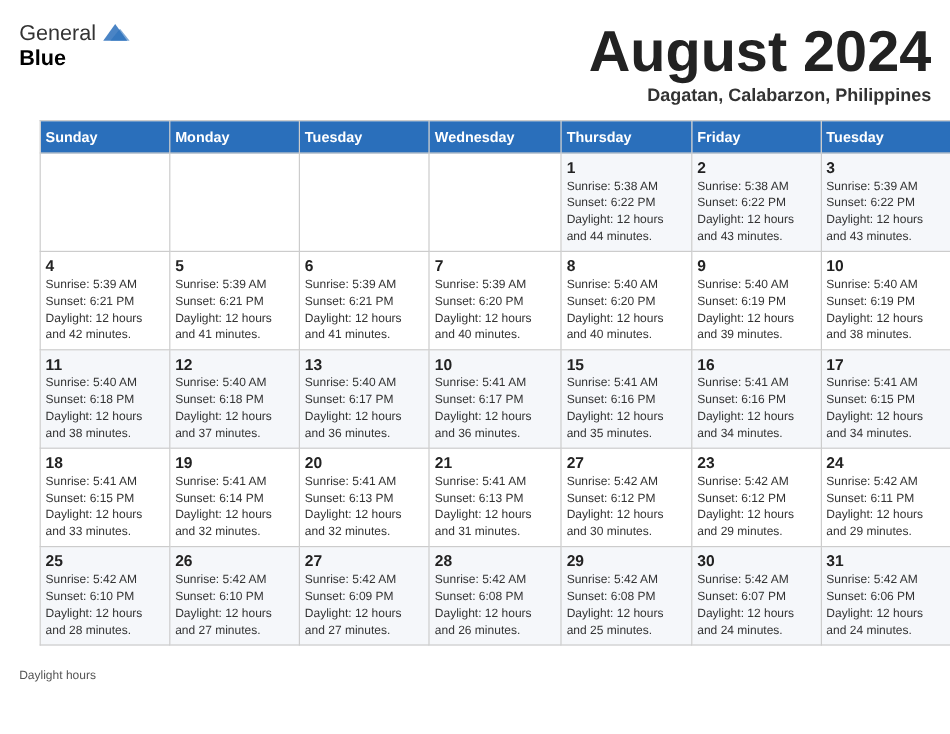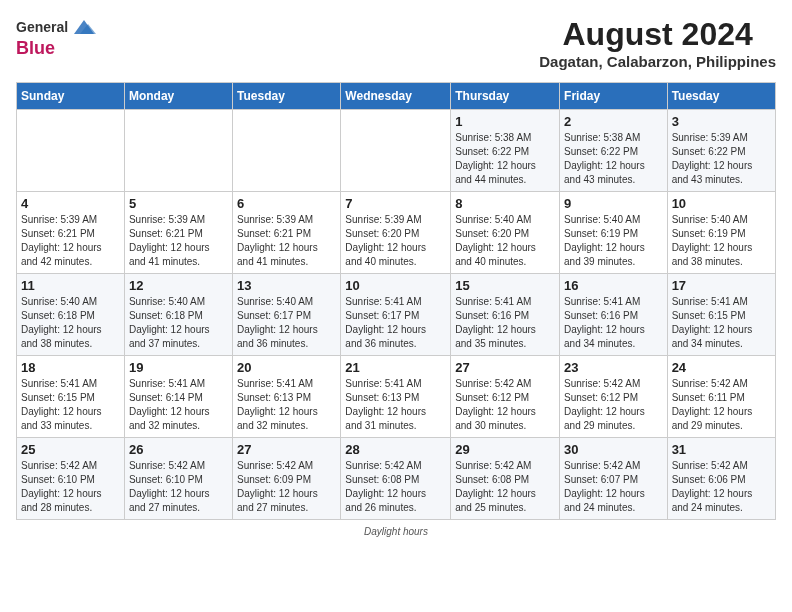--- a/index.html
+++ b/index.html
@@ -20,52 +20,52 @@
       display: flex;
       flex-direction: column;
       align-items: flex-start;
     }
     .logo-text {
       display: flex;
       align-items: center;
       gap: 0;
     }
     .logo-general {
-      font-size: 14px;
-      font-weight: bold;
+      font-size: 18px;
+      font-weight: normal;
       color: #333;
     }
     .logo-blue {
       font-size: 18px;
       font-weight: bold;
-      color: #be185d;
+      color: #000000;
     }
     .logo-icon {
       width: 28px;
       height: 22px;
       margin-left: 2px;
     }
     .title-area {
       text-align: right;
     }
     .month-title {
-      font-size: 32px;
+      font-size: 48px;
       font-weight: bold;
       color: #222;
-      text-align: center;
     }
     .location {
       font-size: 15px;
       color: #333;
       font-weight: bold;
     }
     .calendar {
       width: 100%;
       border-collapse: collapse;
       font-size: 11px;
+      margin-left: 17px;
     }
     .calendar thead th {
       background: #2a6fbb;
       color: #fff;
       font-size: 12px;
       font-weight: bold;
       padding: 6px 4px;
       border: 1px solid #ccc;
       text-align: left;
     }
@@ -92,23 +92,21 @@
     }
     .day-info {
       font-size: 10px;
       color: #333;
       line-height: 1.4;
     }
     .empty { background: #fff !important; }
     .daylight-label {
       font-size: 10px;
       color: #555;
-      text-align: center;
-      margin-top: 6px;
-      font-style: italic;
+      margin-top: 20px;
     }
   </style>
 </head>
 <body>
 
 <div class="header">
   <div class="logo">
     <div class="logo-text">
       <span class="logo-general">General</span>
       <svg class="logo-icon" viewBox="0 0 28 22" xmlns="http://www.w3.org/2000/svg">

